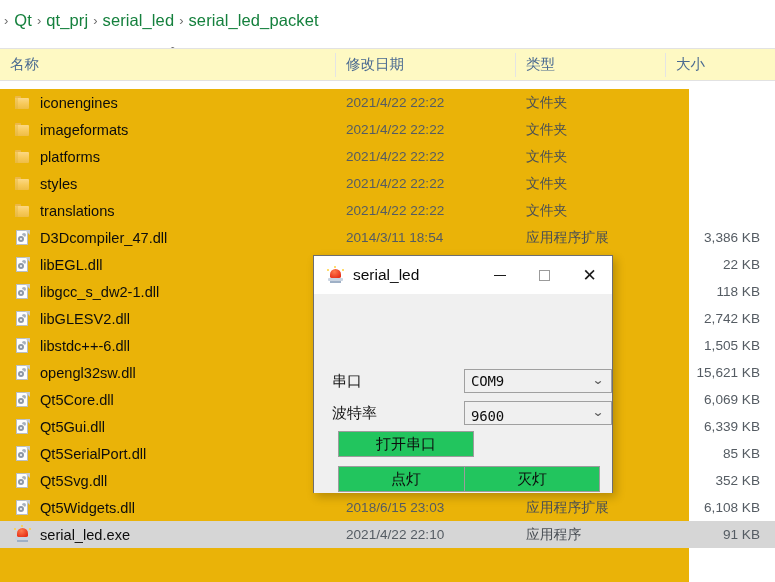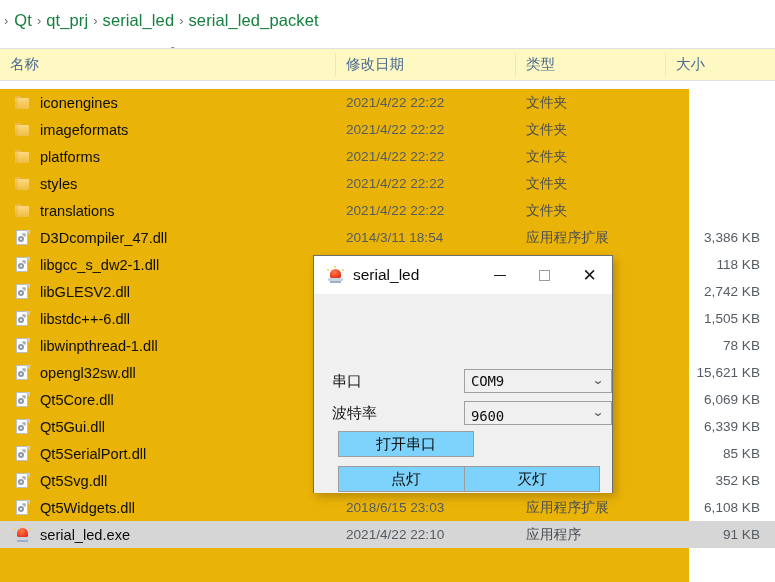--- a/index.html
+++ b/index.html
@@ -195,21 +195,21 @@
   .combo .chev {
     position: absolute; right: 8px; top: 4px;
     font-size: 12px; color: #5a5a5a; line-height: 1;
     transform: scaleX(1.25);
   }
   .cmb-port { left: 150px; top: 75px; }
   .cmb-baud { left: 150px; top: 107px; align-items: flex-end; }
 
   .dlg-button {
     position: absolute; height: 26px;
-    background: #7dd3fc; border: 1px solid #9c9c9c;
+    background: #22c55e; border: 1px solid #9c9c9c;
     display: flex; align-items: center; justify-content: center;
     font-size: 15px; color: #0d0d0d;
     font-family: "DejaVu Sans", sans-serif;
   }
   .btn-open   { left: 24px;  top: 137px; width: 136px; }
   .btn-close-port { left: 150px; top: 137px; width: 136px; }
   .btn-lighton  { left: 24px;  top: 172px; width: 136px; }
   .btn-lightoff { left: 150px; top: 172px; width: 136px; }
 </style>
 </head>
@@ -321,20 +321,34 @@
         <span class="cell-size">3,386 KB</span>
       </div>
       <div class="file-row">
         <span class="cell-name">
           <span class="icon ico-dll">
             <span class="page"></span>
             <span class="fold"></span>
             <span class="gear2"></span>
             <span class="gear1"></span>
           </span>
+          <span class="label">libEGL.dll</span>
+        </span>
+        <span class="cell-date"></span>
+        <span class="cell-type"></span>
+        <span class="cell-size">22 KB</span>
+      </div>
+      <div class="file-row">
+        <span class="cell-name">
+          <span class="icon ico-dll">
+            <span class="page"></span>
+            <span class="fold"></span>
+            <span class="gear2"></span>
+            <span class="gear1"></span>
+          </span>
           <span class="label">libgcc_s_dw2-1.dll</span>
         </span>
         <span class="cell-date"></span>
         <span class="cell-type"></span>
         <span class="cell-size">118 KB</span>
       </div>
       <div class="file-row">
         <span class="cell-name">
           <span class="icon ico-dll">
             <span class="page"></span>
@@ -354,34 +368,20 @@
             <span class="page"></span>
             <span class="fold"></span>
             <span class="gear2"></span>
             <span class="gear1"></span>
           </span>
           <span class="label">libstdc++-6.dll</span>
         </span>
         <span class="cell-date"></span>
         <span class="cell-type"></span>
         <span class="cell-size">1,505 KB</span>
-      </div>
-      <div class="file-row">
-        <span class="cell-name">
-          <span class="icon ico-dll">
-            <span class="page"></span>
-            <span class="fold"></span>
-            <span class="gear2"></span>
-            <span class="gear1"></span>
-          </span>
-          <span class="label">libwinpthread-1.dll</span>
-        </span>
-        <span class="cell-date"></span>
-        <span class="cell-type"></span>
-        <span class="cell-size">78 KB</span>
       </div>
       <div class="file-row">
         <span class="cell-name">
           <span class="icon ico-dll">
             <span class="page"></span>
             <span class="fold"></span>
             <span class="gear2"></span>
             <span class="gear1"></span>
           </span>
           <span class="label">opengl32sw.dll</span>

